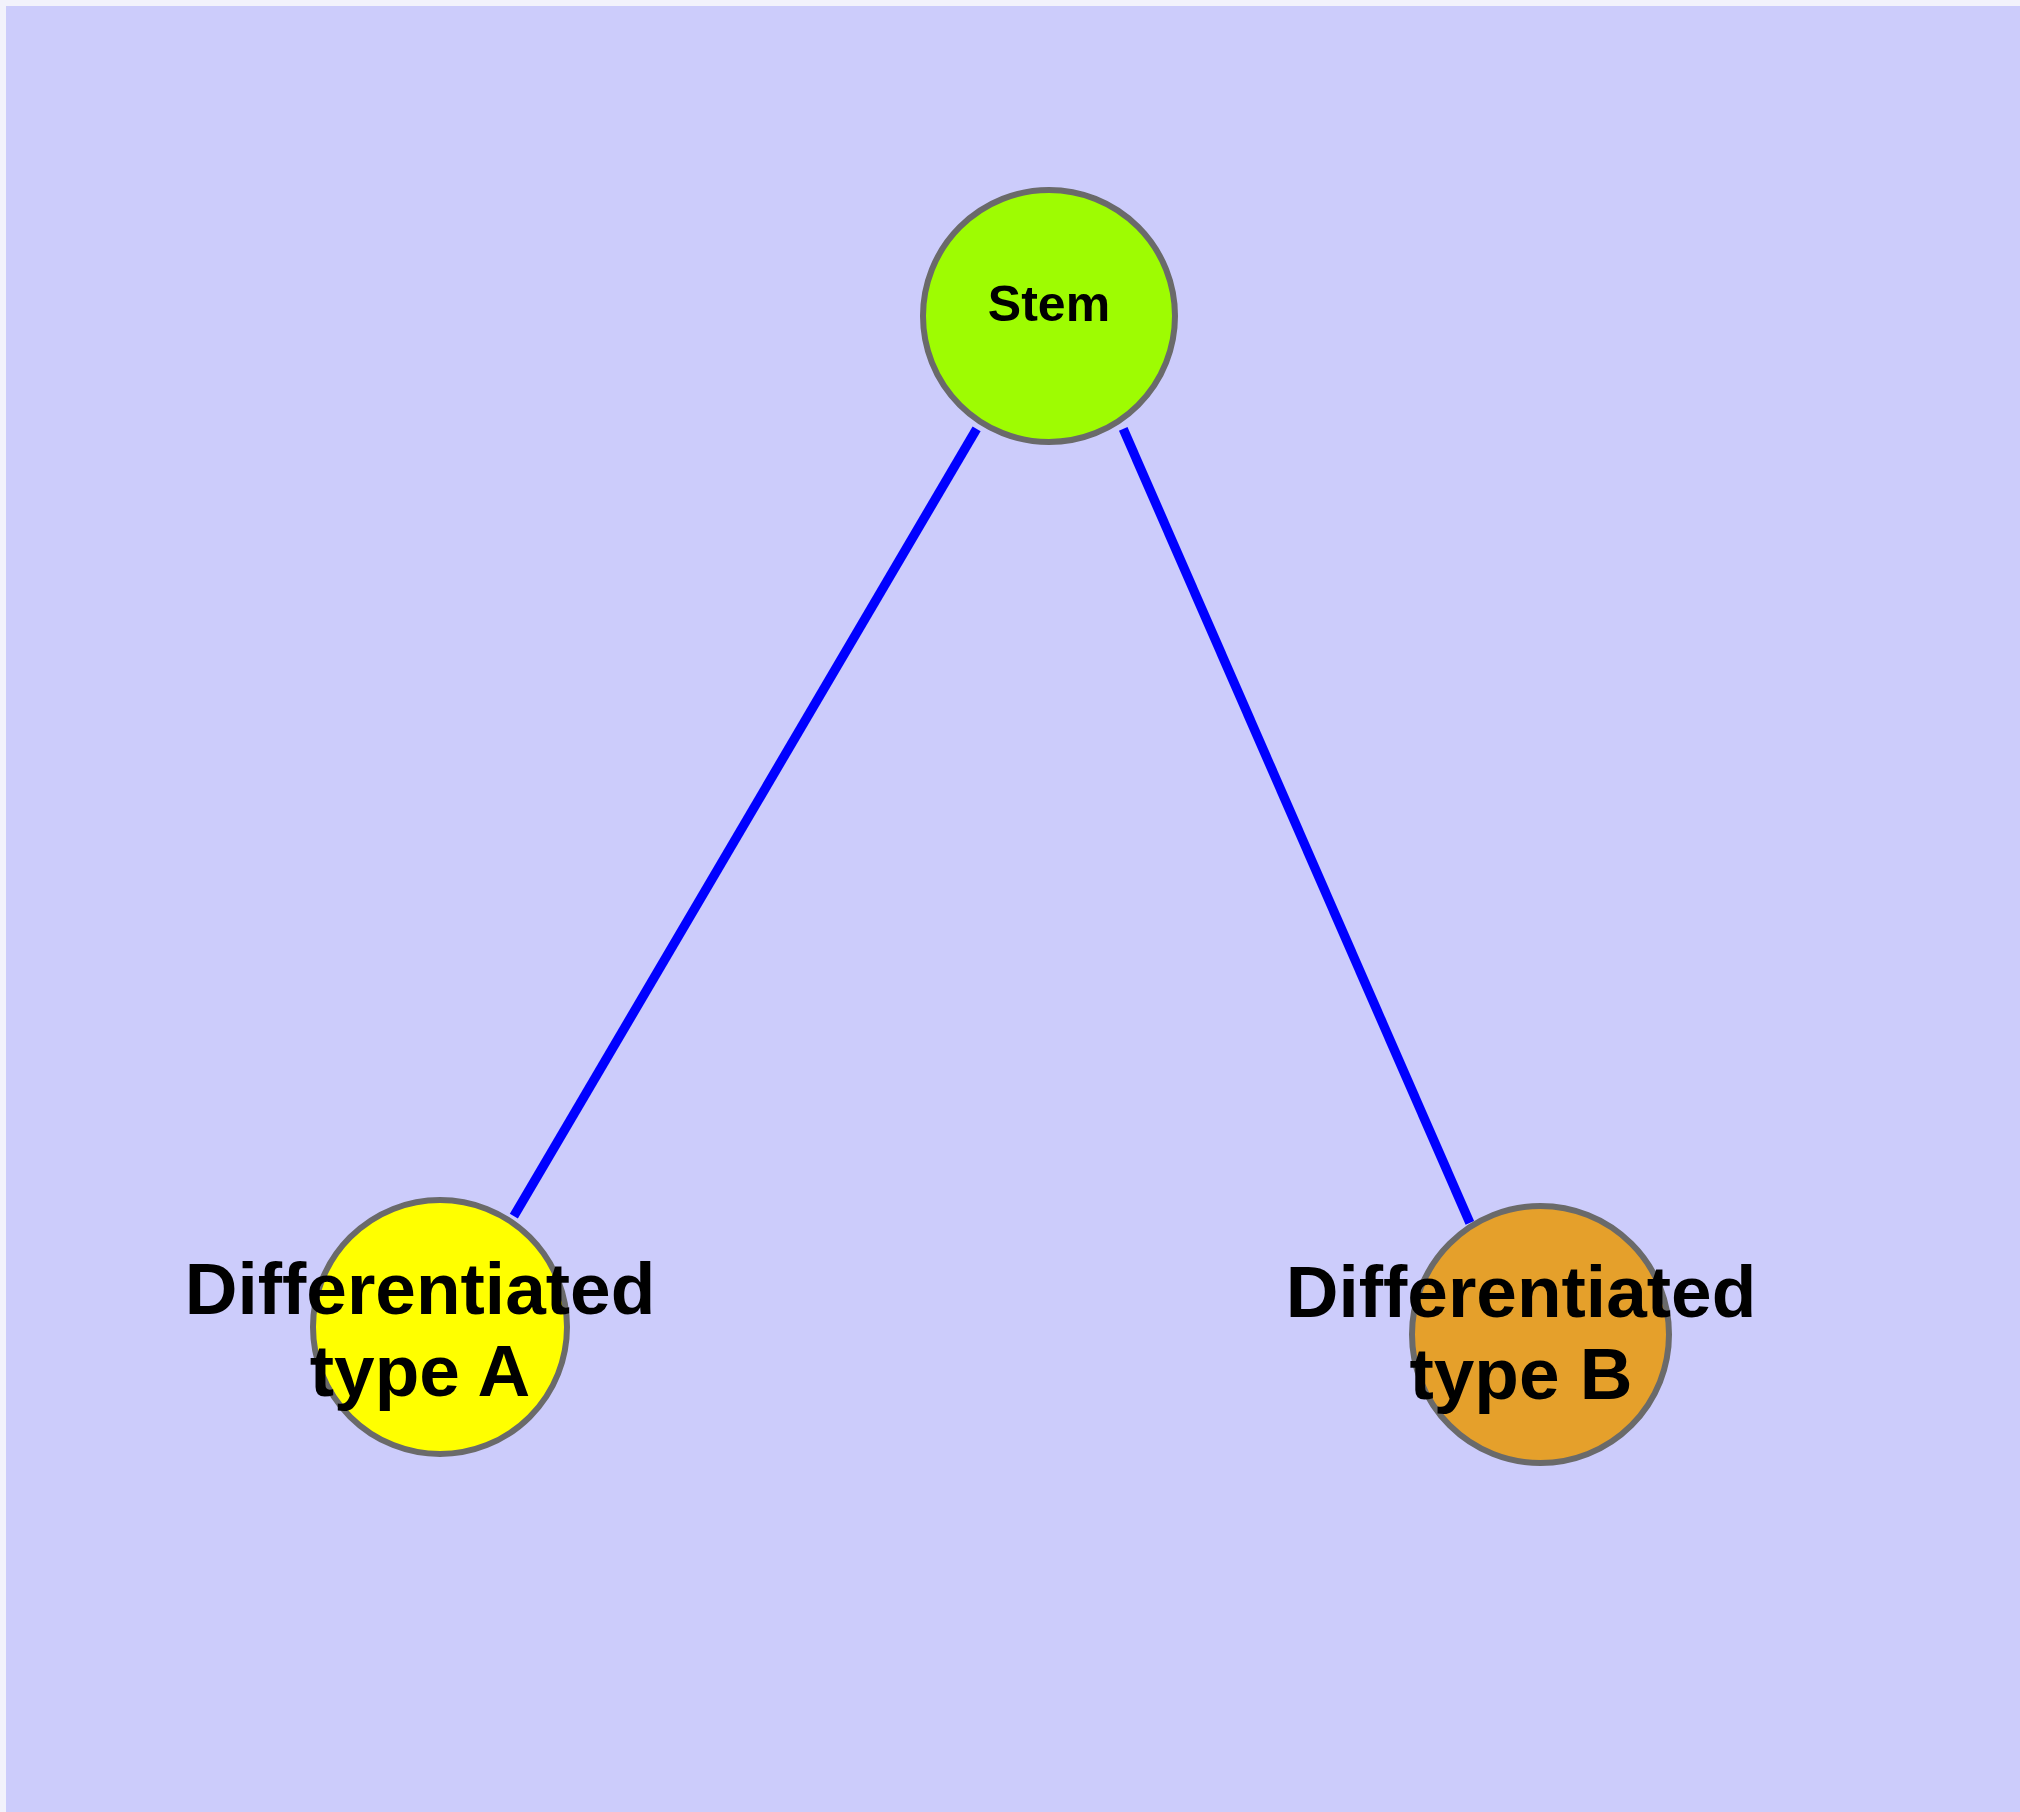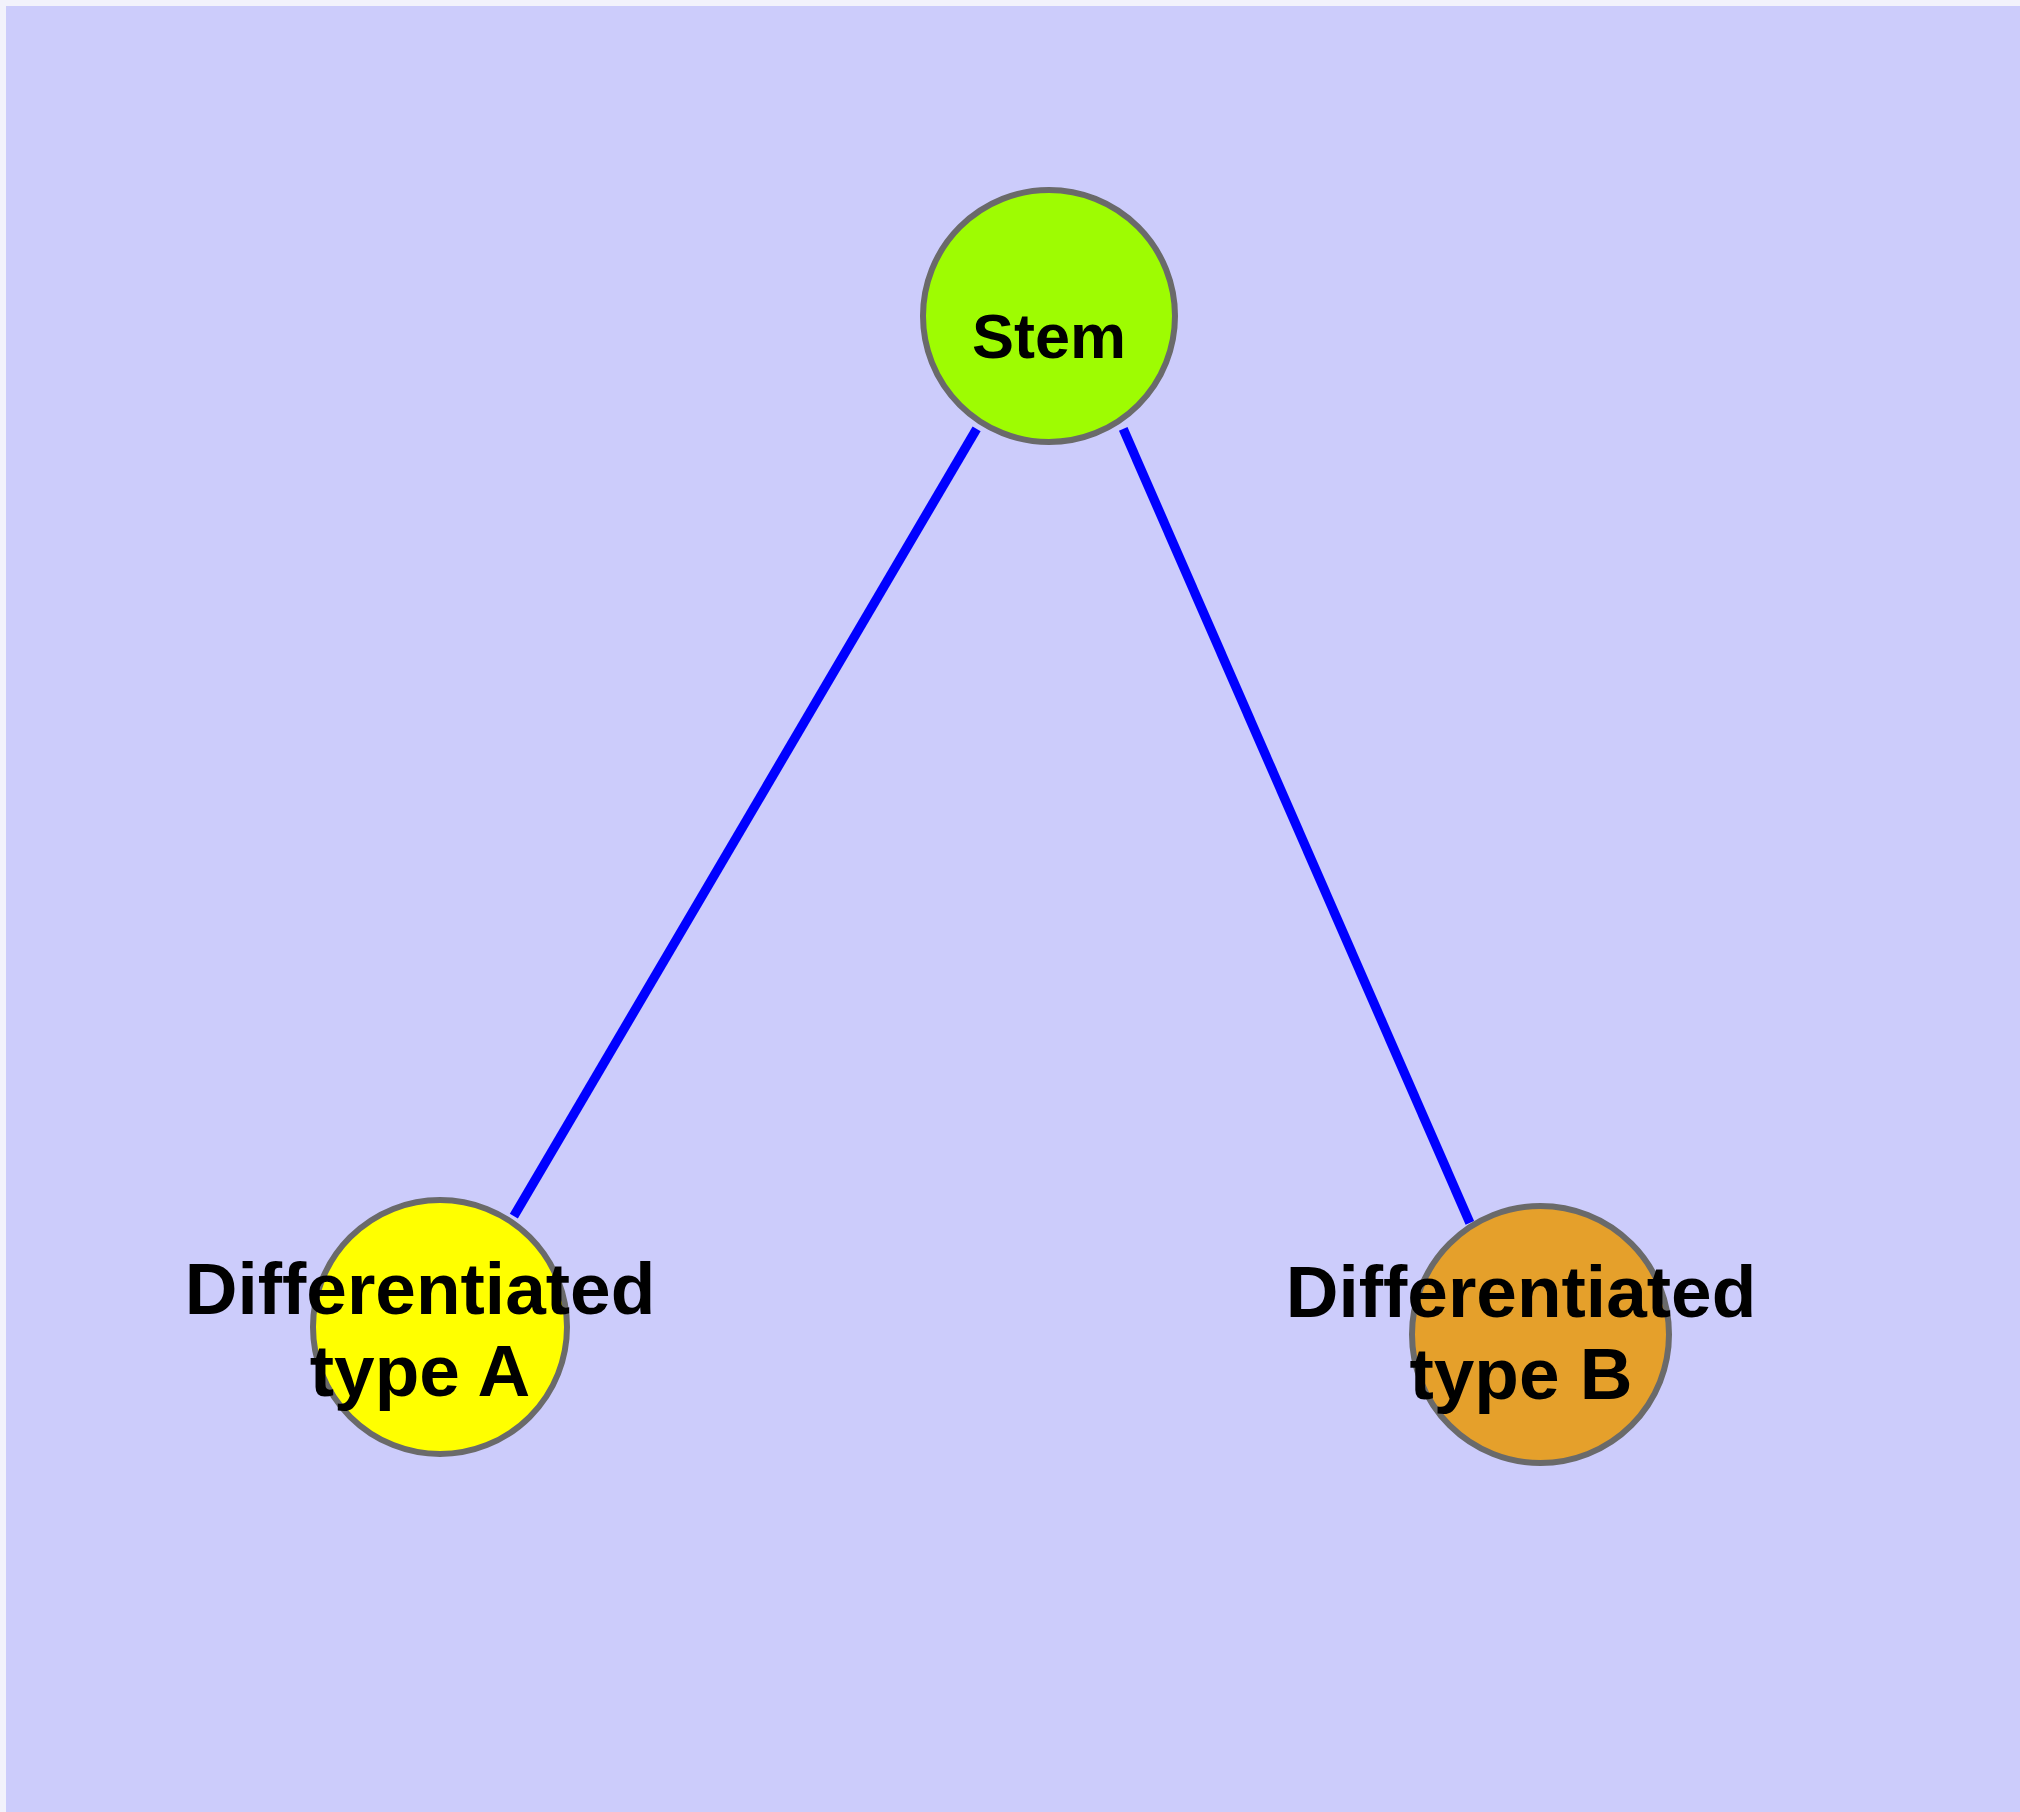--- a/index.html
+++ b/index.html
@@ -69,22 +69,22 @@
   #node-stem {
     left: 920px;
     top: 187px;
     width: 258px;
     height: 258px;
     background: #9efc02;
     border: 6.8px solid #6a6a6a;
   }
   #label-stem {
     left: 1049px;
-    top: 336px;
-    font-size: 63px;
+    top: 304px;
+    font-size: 50px;
   }
   #node-diff-a {
     left: 310px;
     top: 1197px;
     width: 260px;
     height: 260px;
     background: #ffff00;
     border: 6.8px solid #6a6a6a;
   }
   #label-diff-a {

